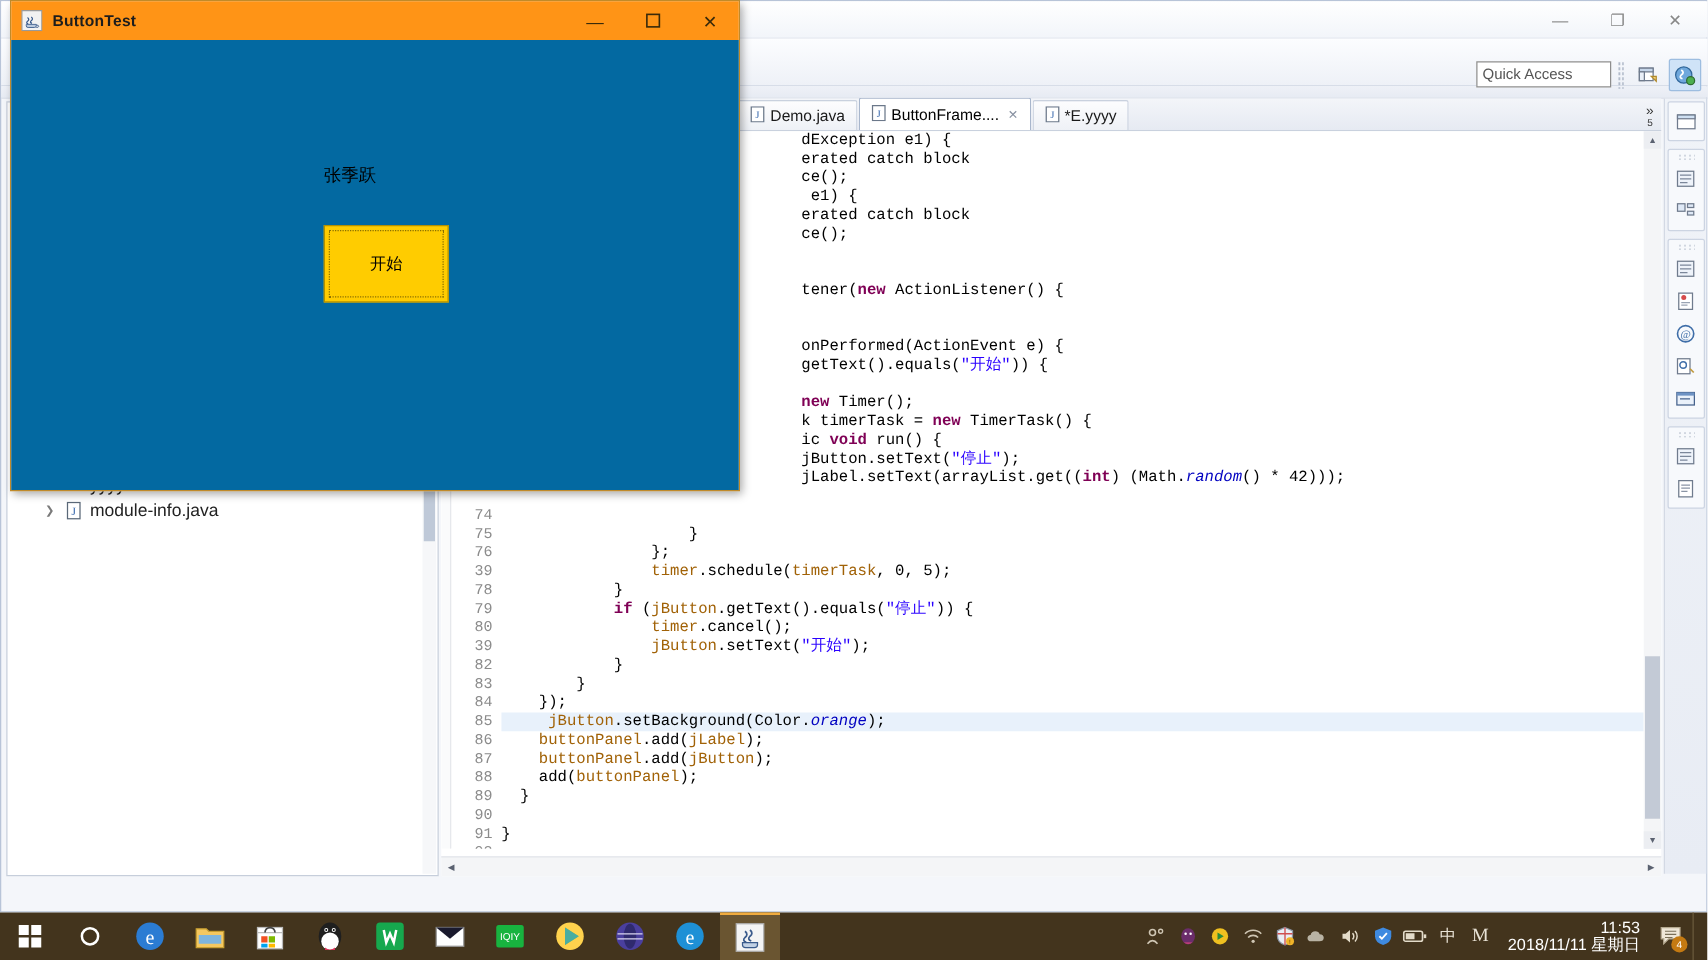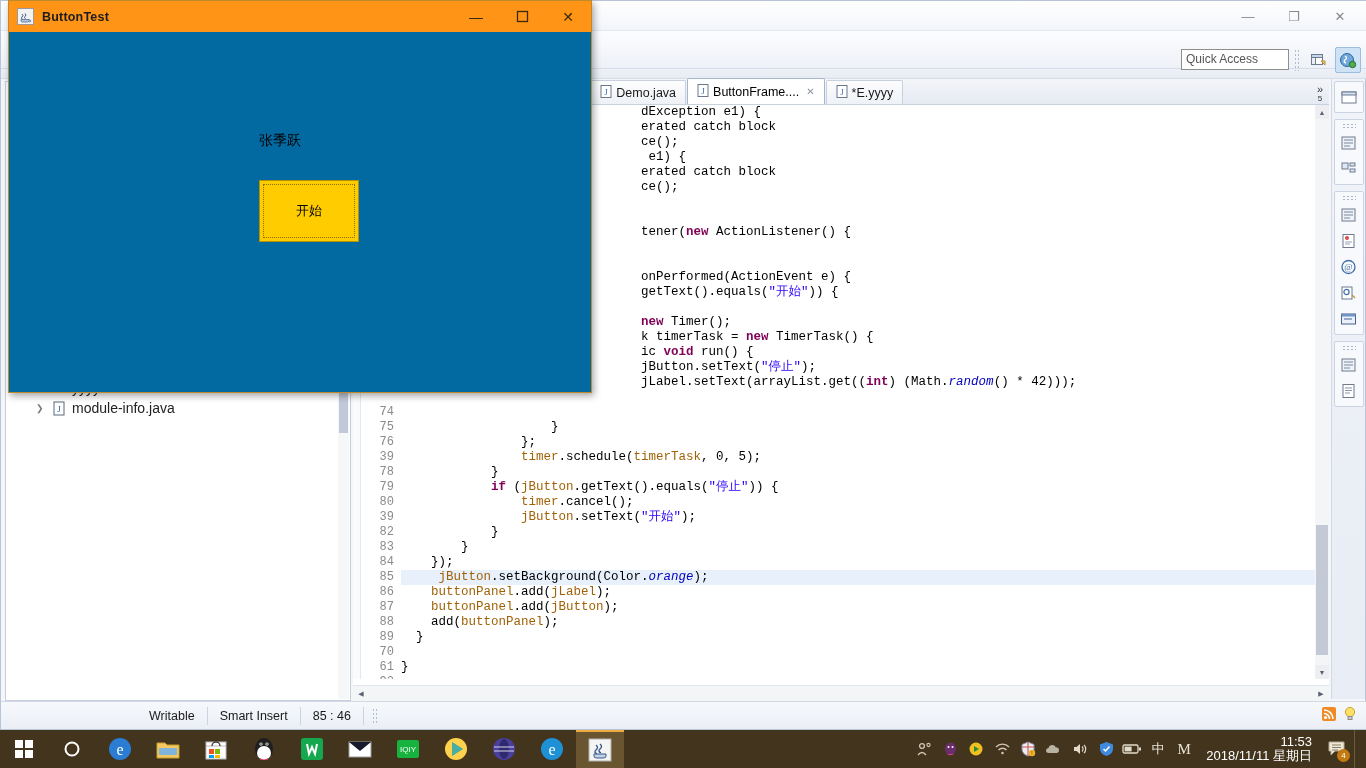--- a/index.html
+++ b/index.html
@@ -409,22 +409,22 @@
             <div class="ln">80</div>
             <div class="ln">39</div>
             <div class="ln">82</div>
             <div class="ln">83</div>
             <div class="ln">84</div>
             <div class="ln">85</div>
             <div class="ln">86</div>
             <div class="ln">87</div>
             <div class="ln">88</div>
             <div class="ln">89</div>
-            <div class="ln">70</div>
-            <div class="ln">61</div>
+            <div class="ln">90</div>
+            <div class="ln">91</div>
             <div class="ln">92</div>
           </div>
         <div class="code" id="codebox"><div class="ln">                                <span class="kw"></span>dException e1) {</div><div class="ln">                                erated catch block</div><div class="ln">                                ce();</div><div class="ln">                                 e1) {</div><div class="ln">                                erated catch block</div><div class="ln">                                ce();</div><div class="ln"></div><div class="ln"></div><div class="ln">                                tener(<span class="kw">new</span> ActionListener() {</div><div class="ln"></div><div class="ln"></div><div class="ln">                                onPerformed(ActionEvent e) {</div><div class="ln">                                getText().equals(<span class="str">"开始"</span>)) {</div><div class="ln"></div><div class="ln">                                <span class="kw">new</span> Timer();</div><div class="ln">                                k timerTask = <span class="kw">new</span> TimerTask() {</div><div class="ln">                                ic <span class="kw">void</span> run() {</div><div class="ln">                                jButton.setText(<span class="str">"停止"</span>);</div><div class="ln">                                jLabel.setText(arrayList.get((<span class="kw">int</span>) (Math.<span class="ital">random</span>() * 42)));</div><div class="ln"></div><div class="ln"></div><div class="ln">                    }</div><div class="ln">                };</div><div class="ln">                <span class="fld">timer</span>.schedule(<span class="fld">timerTask</span>, 0, 5);</div><div class="ln">            }</div><div class="ln">            <span class="kw">if</span> (<span class="fld">jButton</span>.getText().equals(<span class="str">"停止"</span>)) {</div><div class="ln">                <span class="fld">timer</span>.cancel();</div><div class="ln">                <span class="fld">jButton</span>.setText(<span class="str">"开始"</span>);</div><div class="ln">            }</div><div class="ln">        }</div><div class="ln">    });</div><div class="ln hl">     <span class="fld">jButton</span>.setBackground(Color.<span class="ital">orange</span>);</div><div class="ln">    <span class="fld">buttonPanel</span>.add(<span class="fld">jLabel</span>);</div><div class="ln">    <span class="fld">buttonPanel</span>.add(<span class="fld">jButton</span>);</div><div class="ln">    add(<span class="fld">buttonPanel</span>);</div><div class="ln">  }</div><div class="ln"></div><div class="ln">}</div><div class="ln"></div></div>
       </div>
 
       <div class="ed-vscroll">
         <div class="ed-vtop">▲</div>
         <div class="ed-vthumb" style="top:420px;height:130px;"></div>
         <div class="ed-vbot">▼</div>
       </div>
@@ -506,42 +506,20 @@
           </div>
           <div class="rb-btn">
             <svg width="17" height="16" viewBox="0 0 17 16">
               <rect x="3" y="1.5" width="11" height="13" fill="#fff" stroke="#6f7b8d"></rect>
               <path d="M5 5h7M5 7.5h7M5 10h5" stroke="#8a94a5"></path>
             </svg>
           </div>
         </div>
       </div>
 
-    <div class="statusbar">
-      <div class="sb-cell first">Writable</div>
-      <div class="sb-cell">Smart Insert</div>
-      <div class="sb-cell">85 : 46</div>
-      <div class="sb-dots"></div>
-      <div class="sb-right">
-        <span>
-          <svg width="16" height="16" viewBox="0 0 16 16">
-            <rect x="1" y="1" width="14" height="14" rx="2" fill="#f08a24"></rect>
-            <circle cx="4.5" cy="11.5" r="1.6" fill="#fff"></circle>
-            <path d="M3 7.5a5.5 5.5 0 0 1 5.5 5.5" stroke="#fff" fill="none" stroke-width="1.6"></path>
-            <path d="M3 4a9 9 0 0 1 9 9" stroke="#fff" fill="none" stroke-width="1.6"></path>
-          </svg>
-        </span>
-        <span>
-          <svg width="14" height="16" viewBox="0 0 14 16">
-            <circle cx="7" cy="6" r="4.6" fill="#ffe066" stroke="#c9a227"></circle>
-            <rect x="5" y="10.5" width="4" height="3" fill="#c9c9c9" stroke="#8d8d8d"></rect>
-          </svg>
-        </span>
-      </div>
-    </div>
   </div>
 
   <div class="swing-window">
     <div class="swing-title">
       <span class="swing-ico">
         <svg width="17" height="17" viewBox="0 0 17 17">
           <rect x="0.5" y="0.5" width="16" height="16" fill="#f2f2f2" stroke="#9a9a9a"></rect>
           <path d="M5 6 q2 1.5 0 3 q-1.5 1.5 0.6 2.2" stroke="#3b5b8c" fill="none" stroke-width="1"></path>
           <path d="M8 5.5 q2 1.5 0 3 q-1.5 1.5 0.6 2.2" stroke="#3b5b8c" fill="none" stroke-width="1"></path>
           <path d="M4 11.5 h8 v1.2 q0 1.3 -1.5 1.3 h-5 q-1.5 0 -1.5 -1.3 z" fill="#b9c9de" stroke="#3b5b8c" stroke-width="0.7"></path>

